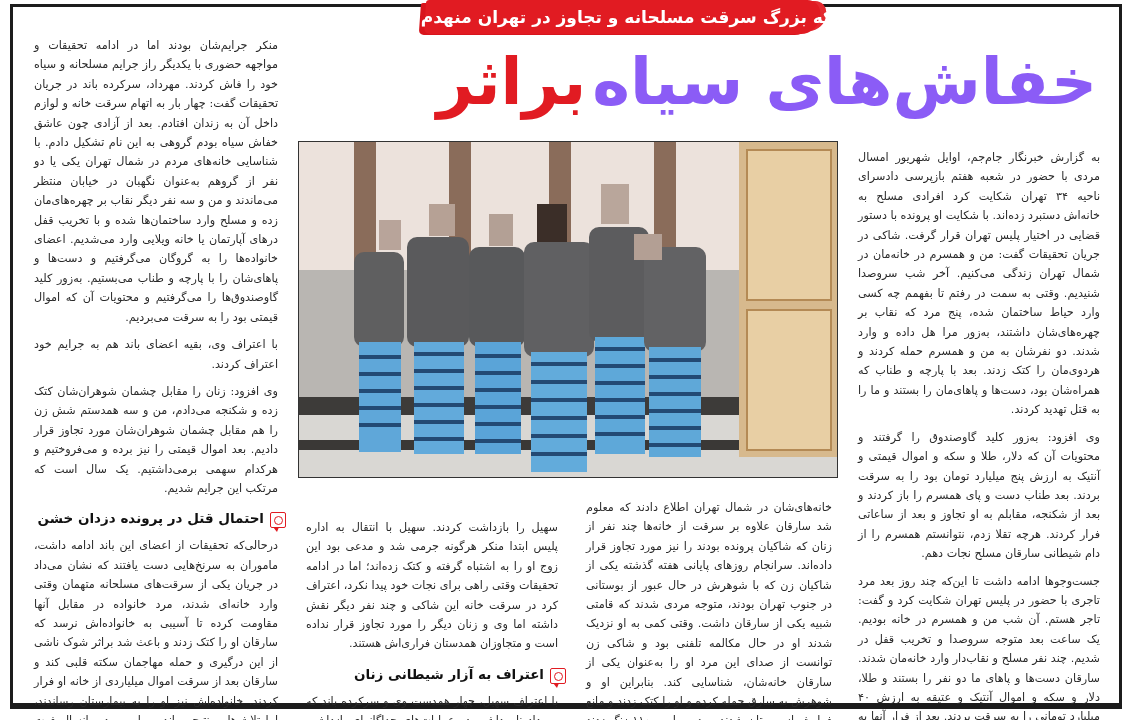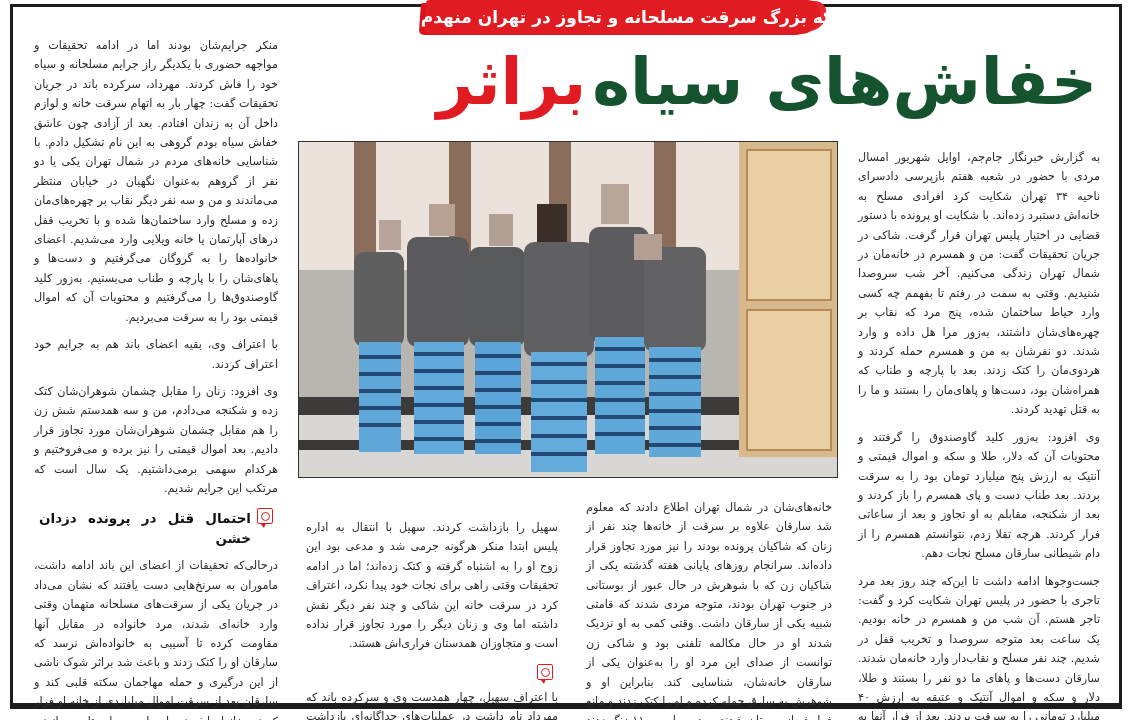--- a/index.html
+++ b/index.html
@@ -13,31 +13,31 @@
   .watermark { position: absolute; left: 0; top: 0; width: 1133px; height: 720px; pointer-events: none; z-index: 0; }
 
   
   .kicker { position: absolute; left: 425px; top: 0px; width: 395px; height: 34px; z-index: 3; }
   .kicker-bg { position: absolute; inset: 0; background: #e11b22; border-radius: 3px 14px 18px 6px; transform: skewX(-4deg); box-shadow: -6px 2px 0 -1px #d8141c, 8px -1px 0 -2px #e42a30; }
   .kicker-text { position: absolute; inset: 0; display: flex; align-items: center; justify-content: center; direction: rtl; color: #fff; font-weight: bold; font-size: 17px; font-family: "DejaVu Sans", sans-serif; white-space: nowrap; }
 
   
   .headline { position: absolute; right: 36px; top: 38px; height: 88px; direction: rtl; z-index: 3; display: flex; align-items: center; gap: 6px; font-family: "DejaVu Sans", sans-serif; font-weight: bold; font-size: 64px; line-height: 1; white-space: nowrap; letter-spacing: -1px; }
   .headline .red { color: #e11b22; }
-  .headline .black { color: #14532d; }
+  .headline .black { color: #8b5cf6; }
 
   
   .col { position: absolute; direction: rtl; text-align: justify; font-family: "DejaVu Sans", sans-serif; font-size: 11.2px; line-height: 19.4px; color: #2a2a2a; z-index: 2; }
   .col p { margin: 8px; }
   .col-right { left: 850px; top: 140px; width: 258px; }
   .col-left { left: 26px; top: 28px; width: 260px; }
   .col-mid-right { left: 578px; top: 490px; width: 262px; }
   .col-mid-left { left: 298px; top: 510px; width: 268px; }
 
-  .subhead { display: flex; align-items: flex-start; gap: 6px; direction: rtl; font-weight: bold; font-size: 13.5px; color: #111; margin: 10px 13px 4px; line-height: 20px; }
+  .subhead { display: flex; align-items: flex-end; gap: 6px; direction: rtl; font-weight: bold; font-size: 13.5px; color: #111; margin: 10px 0 4px; line-height: 20px; }
   .subhead-icon { width: 16px; height: 16px; border: 1.5px solid #e11b22; border-radius: 2px; position: relative; flex: 0 0 16px; }
   .subhead-icon::before { content: ""; position: absolute; left: 3px; top: 3px; width: 7px; height: 7px; border-radius: 50%; border: 1.5px solid #e11b22; }
   .subhead-icon::after { content: ""; position: absolute; left: 2px; bottom: -5px; width: 0; height: 0; border-left: 4px solid transparent; border-right: 2px solid transparent; border-top: 5px solid #e11b22; }
 
   
   .photo { position: absolute; left: 298px; top: 141px; width: 540px; height: 337px; border: 1px solid #333; overflow: hidden; z-index: 2; background: #efe7e1; }
   .photo svg { display: block; }
 </style>
 </head>
 <body>
@@ -152,20 +152,21 @@
 </div>
 
 <div class="col col-mid-right">
   <p>خانه‌های‌شان در شمال تهران اطلاع دادند که معلوم شد سارقان علاوه بر سرقت از خانه‌ها چند نفر از زنان که شاکیان پرونده بودند را نیز مورد تجاوز قرار داده‌اند. سرانجام روزهای پایانی هفته گذشته یکی از شاکیان زن که با شوهرش در حال عبور از بوستانی در جنوب تهران بودند، متوجه مردی شدند که قامتی شبیه یکی از سارقان داشت. وقتی کمی به او نزدیک شدند او در حال مکالمه تلفنی بود و شاکی زن توانست از صدای این مرد او را به‌عنوان یکی از سارقان خانه‌شان، شناسایی کند. بنابراین او و شوهرش به سارق حمله کرده و او را کتک زدند و مانع فرارش از بوستان شدند. بعد به پلیس ۱۱۰ زنگ زدند و اطلاع دادند. آنها با حضور در بوستان، متهم به‌نام</p>
 </div>
 
 <div class="col col-mid-left">
   <p>سهیل را بازداشت کردند. سهیل با انتقال به اداره پلیس ابتدا منکر هرگونه جرمی شد و مدعی بود این زوج او را به اشتباه گرفته و کتک زده‌اند؛ اما در ادامه تحقیقات وقتی راهی برای نجات خود پیدا نکرد، اعتراف کرد در سرقت خانه این شاکی و چند نفر دیگر نقش داشته اما وی و زنان دیگر را مورد تجاوز قرار نداده است و متجاوزان همدستان فراری‌اش هستند.</p>
   <div class="subhead">
     <span class="subhead-icon"></span>
+    <span>اعتراف به آزار شیطانی زنان</span>
   </div>
   <p>با اعتراف سهیل، چهار همدست وی و سرکرده باند که مهرداد نام داشت در عملیات‌های جداگانه‌ای بازداشت شدند. آنها ابتدا</p>
 </div>
 
 <div class="col col-left">
   <p>منکر جرایم‌شان بودند اما در ادامه تحقیقات و مواجهه حضوری با یکدیگر راز جرایم مسلحانه و سیاه خود را فاش کردند. مهرداد، سرکرده باند در جریان تحقیقات گفت: چهار بار به اتهام سرقت خانه و لوازم داخل آن به زندان افتادم. بعد از آزادی چون عاشق خفاش سیاه بودم گروهی به این نام تشکیل دادم. با شناسایی خانه‌های مردم در شمال تهران یکی یا دو نفر از گروهم به‌عنوان نگهبان در خیابان منتظر می‌ماندند و من و سه نفر دیگر نقاب بر چهره‌های‌مان زده و مسلح وارد ساختمان‌ها شده و با تخریب قفل درهای آپارتمان یا خانه ویلایی وارد می‌شدیم. اعضای خانواده‌ها را به گروگان می‌گرفتیم و دست‌ها و پاهای‌شان را با پارچه و طناب می‌بستیم. به‌زور کلید گاوصندوق‌ها را می‌گرفتیم و محتویات آن که اموال قیمتی بود را به سرقت می‌بردیم.</p>
   <p>با اعتراف وی، بقیه اعضای باند هم به جرایم خود اعتراف کردند.</p>
   <p>وی افزود: زنان را مقابل چشمان شوهران‌شان کتک زده و شکنجه می‌دادم، من و سه همدستم شش زن را هم مقابل چشمان شوهران‌شان مورد تجاوز قرار دادیم. بعد اموال قیمتی را نیز برده و می‌فروختیم و هرکدام سهمی برمی‌داشتیم. یک سال است که مرتکب این جرایم شدیم.</p>
   <div class="subhead">
     <span class="subhead-icon"></span>

